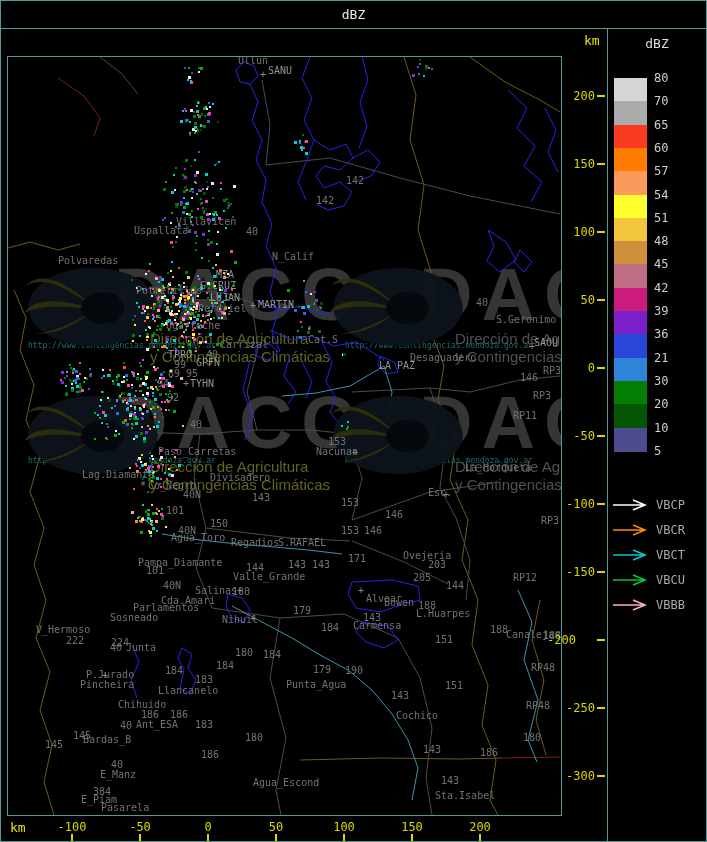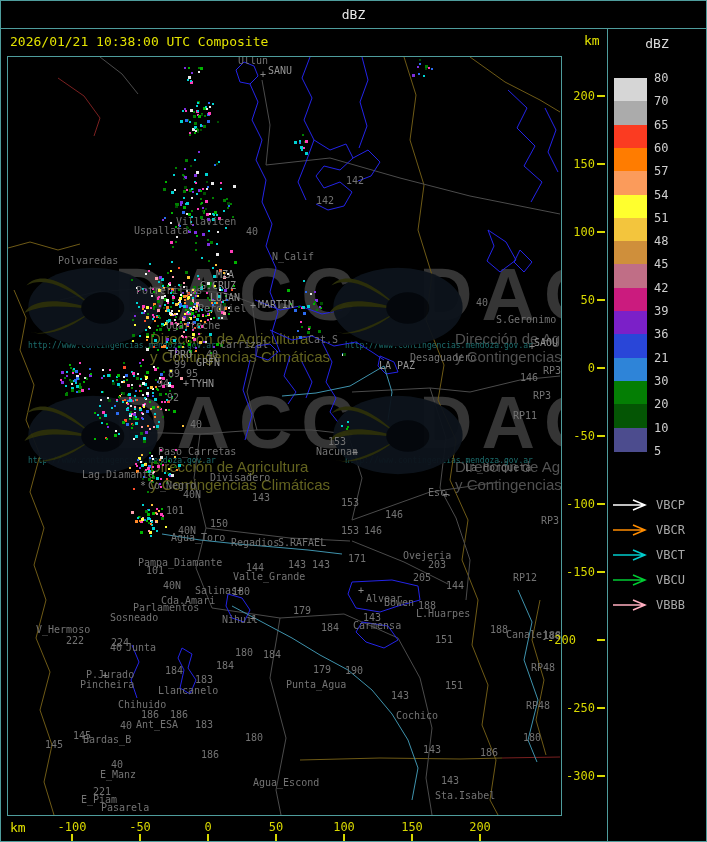--- a/index.html
+++ b/index.html
@@ -41,21 +41,20 @@
 
 <div id="screen">
 
   <div class="teal-box" id="titlebar"></div>
   <div id="title">dBZ</div>
 
   <div class="teal-box" id="outer"></div>
   <div class="teal-box" id="legendbox"></div>
   <div class="teal-box" id="mapframe"></div>
 
-  <div id="timestamp">2026/01/21 10:38:00 UTC Composite</div>
   <div id="km-top">km</div>
   <div id="km-bottom">km</div>
 
   <div id="maparea">
     <div id="wm-layer">
         <div class="dacc-text" style="left: 106px; top: 203px;">DACC</div>
         <div class="dacc-sub sub-olive" style="left: 142px; top: 273px;">Dirección de Agricultura</div>
         <div class="dacc-sub sub-olive" style="left: 142px; top: 291px;">y Contingencias Climáticas</div>
         <div class="dacc-text" style="left: 411px; top: 203px;">DACC</div>
         <div class="dacc-sub sub-gray" style="left: 447px; top: 273px;">Dirección de Agricultura</div>
@@ -1195,21 +1194,21 @@
         <div class="lbl" style="left: 396px; top: 711px;">Cochico</div>
         <div class="lbl" style="left: 73px; top: 731px;">145</div>
         <div class="lbl" style="left: 45px; top: 740px;">145</div>
         <div class="lbl" style="left: 83px; top: 735px;">Bardas_B</div>
         <div class="lbl" style="left: 245px; top: 733px;">180</div>
         <div class="lbl" style="left: 523px; top: 733px;">180</div>
         <div class="lbl" style="left: 201px; top: 750px;">186</div>
         <div class="lbl" style="left: 480px; top: 748px;">186</div>
         <div class="lbl" style="left: 100px; top: 770px;">E_Manz</div>
         <div class="lbl" style="left: 111px; top: 760px;">40</div>
-        <div class="lbl" style="left: 93px; top: 787px;">221</div>
+        <div class="lbl" style="left: 93px; top: 787px;">384</div>
         <div class="lbl" style="left: 81px; top: 795px;">E_Piam</div>
         <div class="lbl" style="left: 101px; top: 803px;">Pasarela</div>
         <div class="lbl" style="left: 253px; top: 778px;">Agua_Escond</div>
         <div class="lbl" style="left: 423px; top: 745px;">143</div>
         <div class="lbl" style="left: 441px; top: 776px;">143</div>
         <div class="lbl" style="left: 435px; top: 791px;">Sta.Isabel</div>
         <div class="lbl" style="left: 286px; top: 680px;">Punta_Agua</div>
         <div class="mark" style="left: 260px; top: 70px;">+</div>
         <div class="mark" style="left: 250px; top: 301px;">+</div>
         <div class="mark" style="left: 183px; top: 379px;">+</div>

